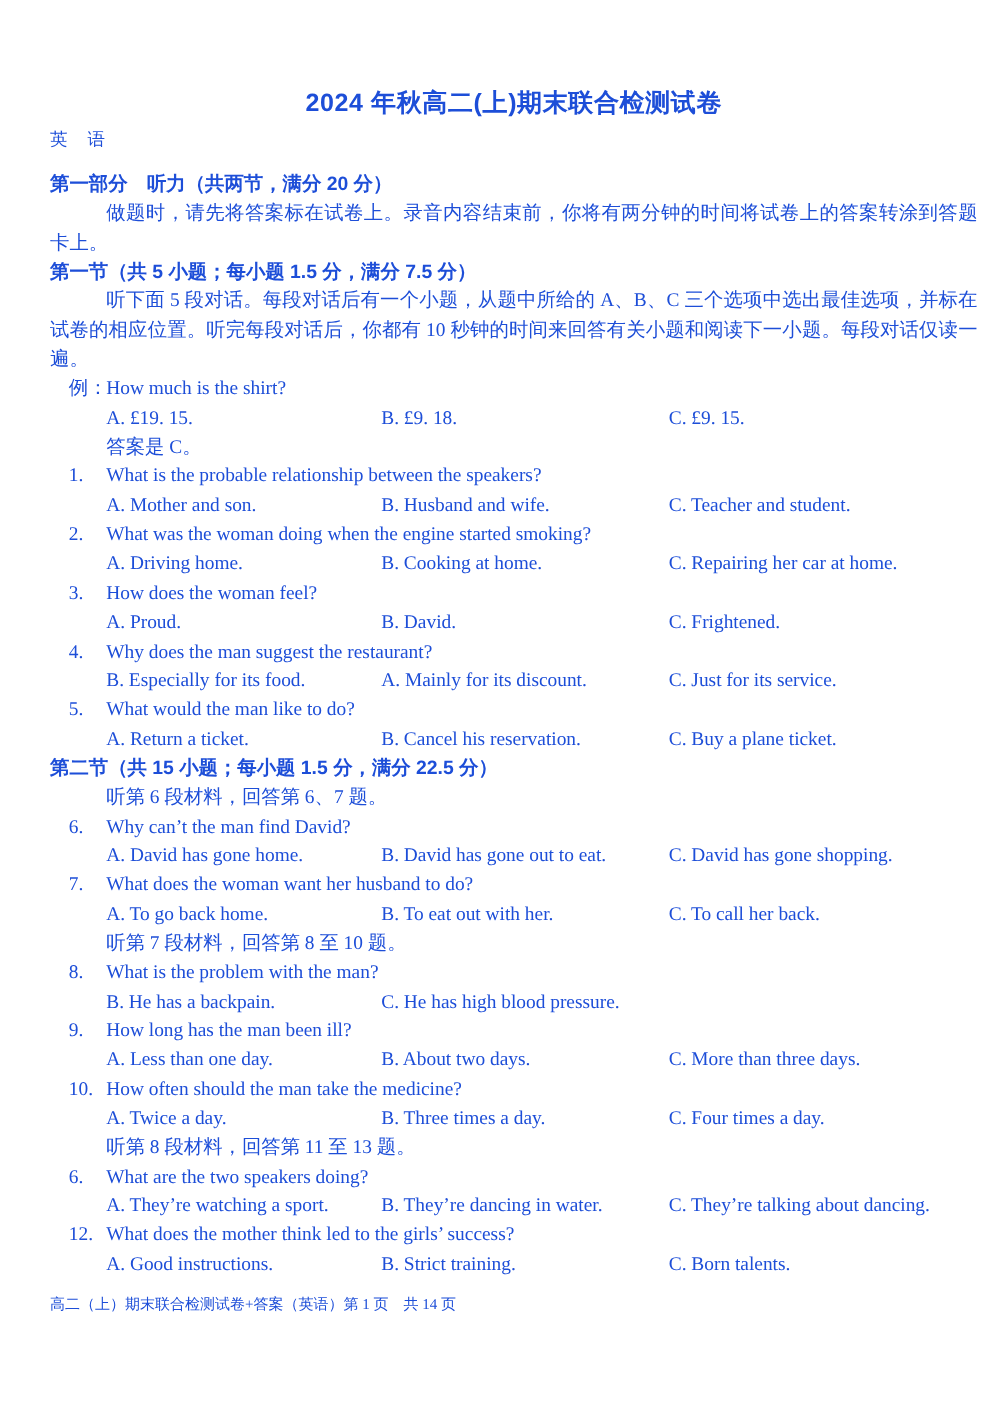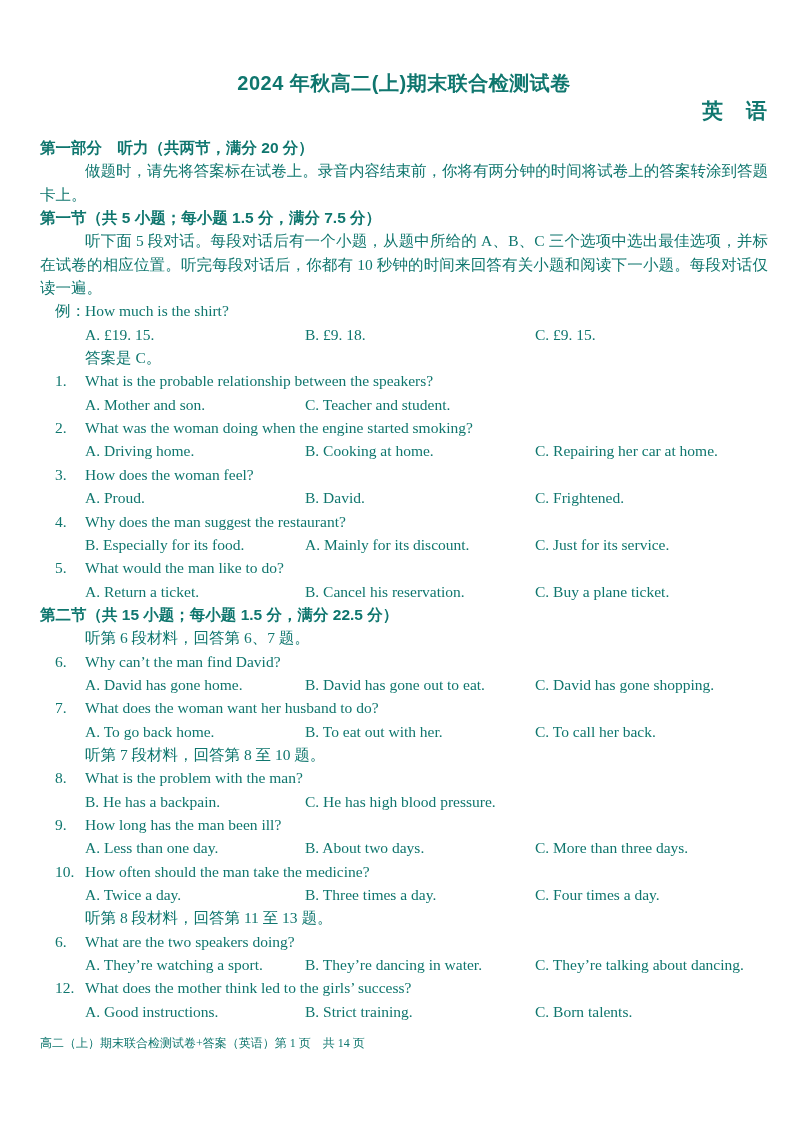--- a/index.html
+++ b/index.html
@@ -1,39 +1,39 @@
 <!DOCTYPE html>
 <html><head>
 <meta charset="utf-8">
 <style>
   html,body{margin:0;padding:0;background:#ffffff;}
   .page{
     position:relative;
     width:800px;height:1131px;
     margin:0 auto;
     box-sizing:border-box;
-    padding:70px 32px 0 40px;
+    padding:70px 18px 0 40px;
     background:#ffffff;
-    color:#0f766e;
+    color:#1d4ed8;
     font-family:"Liberation Serif","DejaVu Serif",serif;
     overflow:hidden;
   }
   .doc-title{
     text-align:center;
     font-family:"Liberation Sans","DejaVu Sans",sans-serif;
     font-weight:bold;
     font-size:20px;
     line-height:26px;
     letter-spacing:0.5px;
   }
   .doc-subject{
-    text-align:right;
+    text-align:left;
     font-family:"Liberation Sans","DejaVu Sans",sans-serif;
-    font-weight:bold;
-    font-size:21px;
+    font-weight:normal;
+    font-size:14px;
     line-height:30px;
     margin-bottom:10px;
     letter-spacing:1px;
   }
   .line{font-size:15.5px;line-height:23.35px;}
   .heading{
     font-family:"Liberation Sans","DejaVu Sans",sans-serif;
     font-weight:bold;
   }
   .para{text-indent:45px;text-align:justify;}
@@ -73,20 +73,21 @@
         <span>B. £9. 18.</span>
         <span>C. £9. 15.</span>
       </div>
       <div class="line cue">答案是 C。</div>
       <div class="line question">
         <span class="qnum">1.</span>
         <span class="qtext">What is the probable relationship between the speakers?</span>
       </div>
       <div class="line options">
         <span>A. Mother and son.</span>
+        <span>B. Husband and wife.</span>
         <span>C. Teacher and student.</span>
       </div>
       <div class="line question">
         <span class="qnum">2.</span>
         <span class="qtext">What was the woman doing when the engine started smoking?</span>
       </div>
       <div class="line options">
         <span>A. Driving home.</span>
         <span>B. Cooking at home.</span>
         <span>C. Repairing her car at home.</span>

